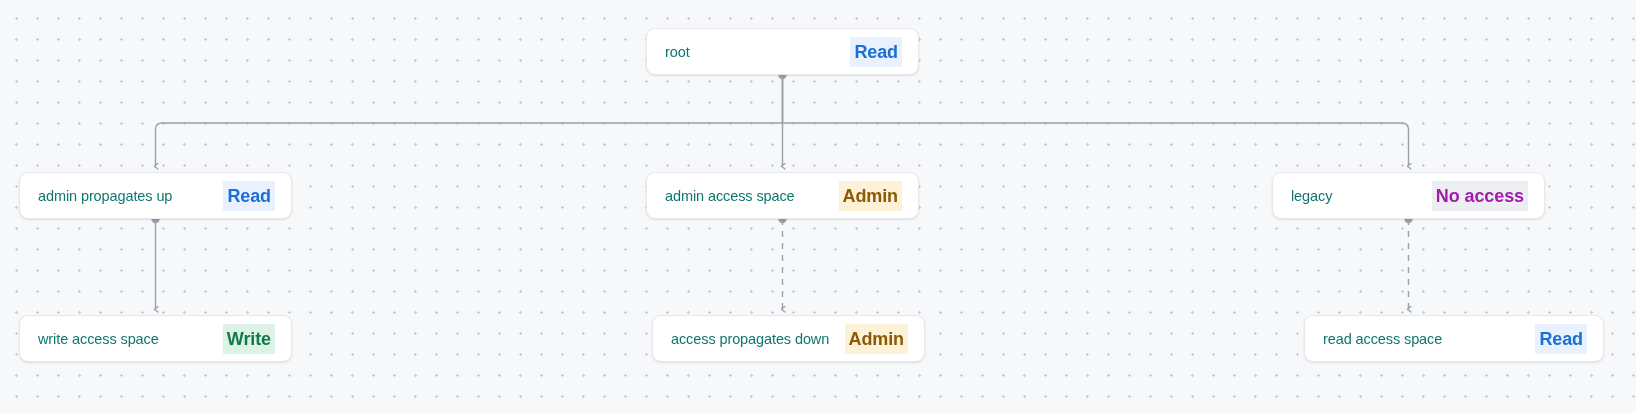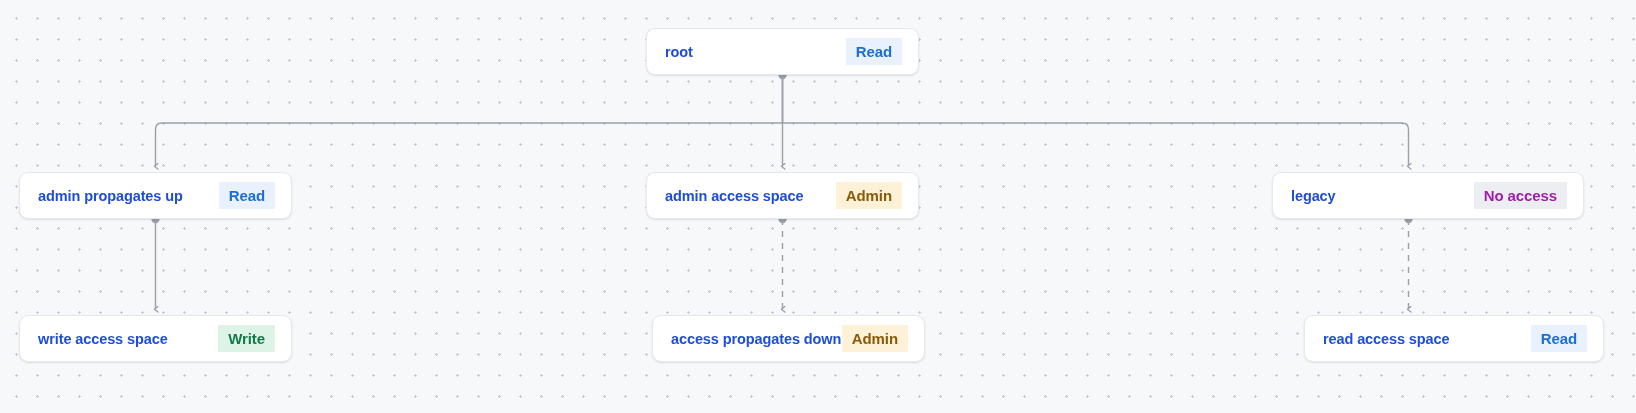--- a/index.html
+++ b/index.html
@@ -41,31 +41,31 @@
     height: 47px;
     background: #ffffff;
     border: 1px solid #e6e8ec;
     border-radius: 9px;
     padding: 0 16px 0 18px;
     box-shadow: 0 1px 2px rgba(16,24,40,0.06), 0 1px 3px rgba(16,24,40,0.05);
   }
 
   .node-label {
     font-size: 14.5px;
-    font-weight: 700;
-    color: #1d4ed8;
+    font-weight: 400;
+    color: #0f766e;
     letter-spacing: -0.1px;
     white-space: nowrap;
   }
 
   .badge {
-    font-size: 15px;
+    font-size: 18px;
     font-weight: 700;
     line-height: 1;
-    padding: 6px 10px;
+    padding: 6px 4px;
     border-radius: 1px;
     white-space: nowrap;
     letter-spacing: -0.1px;
   }
 
   .badge.read   { color: #1a6fd4; background: #e8f1fd; }
   .badge.admin  { color: #8a5a06; background: #fdf1d8; }
   .badge.write  { color: #13794a; background: #dcf3e5; }
   .badge.noacc  { color: #a21caf; background: #eceef1; }
 </style>
@@ -107,21 +107,21 @@
   <div class="node" style="left:19px; top:172px; width:273px;">
     <span class="node-label">admin propagates up</span>
     <span class="badge read">Read</span>
   </div>
 
   <div class="node" style="left:646px; top:172px; width:273px;justify-content:space-between;">
     <span class="node-label">admin access space</span>
     <span class="badge admin">Admin</span>
   </div>
 
-  <div class="node" style="left:1272px; top:172px; width:312px;">
+  <div class="node" style="left:1272px; top:172px; width:273px;">
     <span class="node-label">legacy</span>
     <span class="badge noacc">No access</span>
   </div>
 
   <div class="node" style="left:19px; top:315px; width:273px;">
     <span class="node-label">write access space</span>
     <span class="badge write">Write</span>
   </div>
 
   <div class="node" style="left:652px; top:315px; width:273px;">

